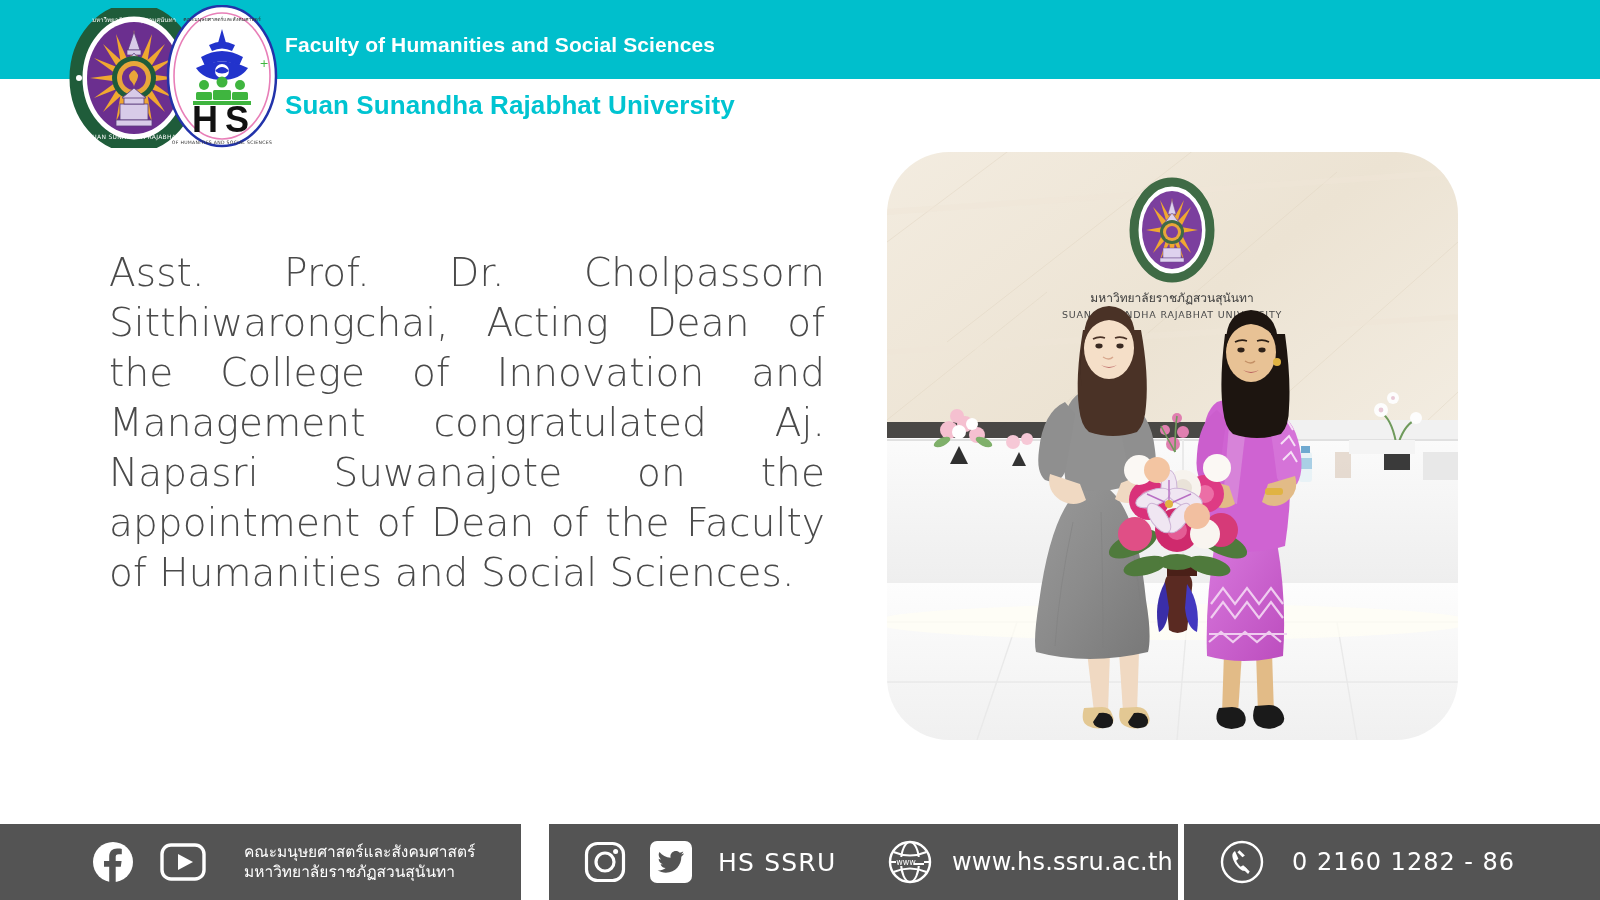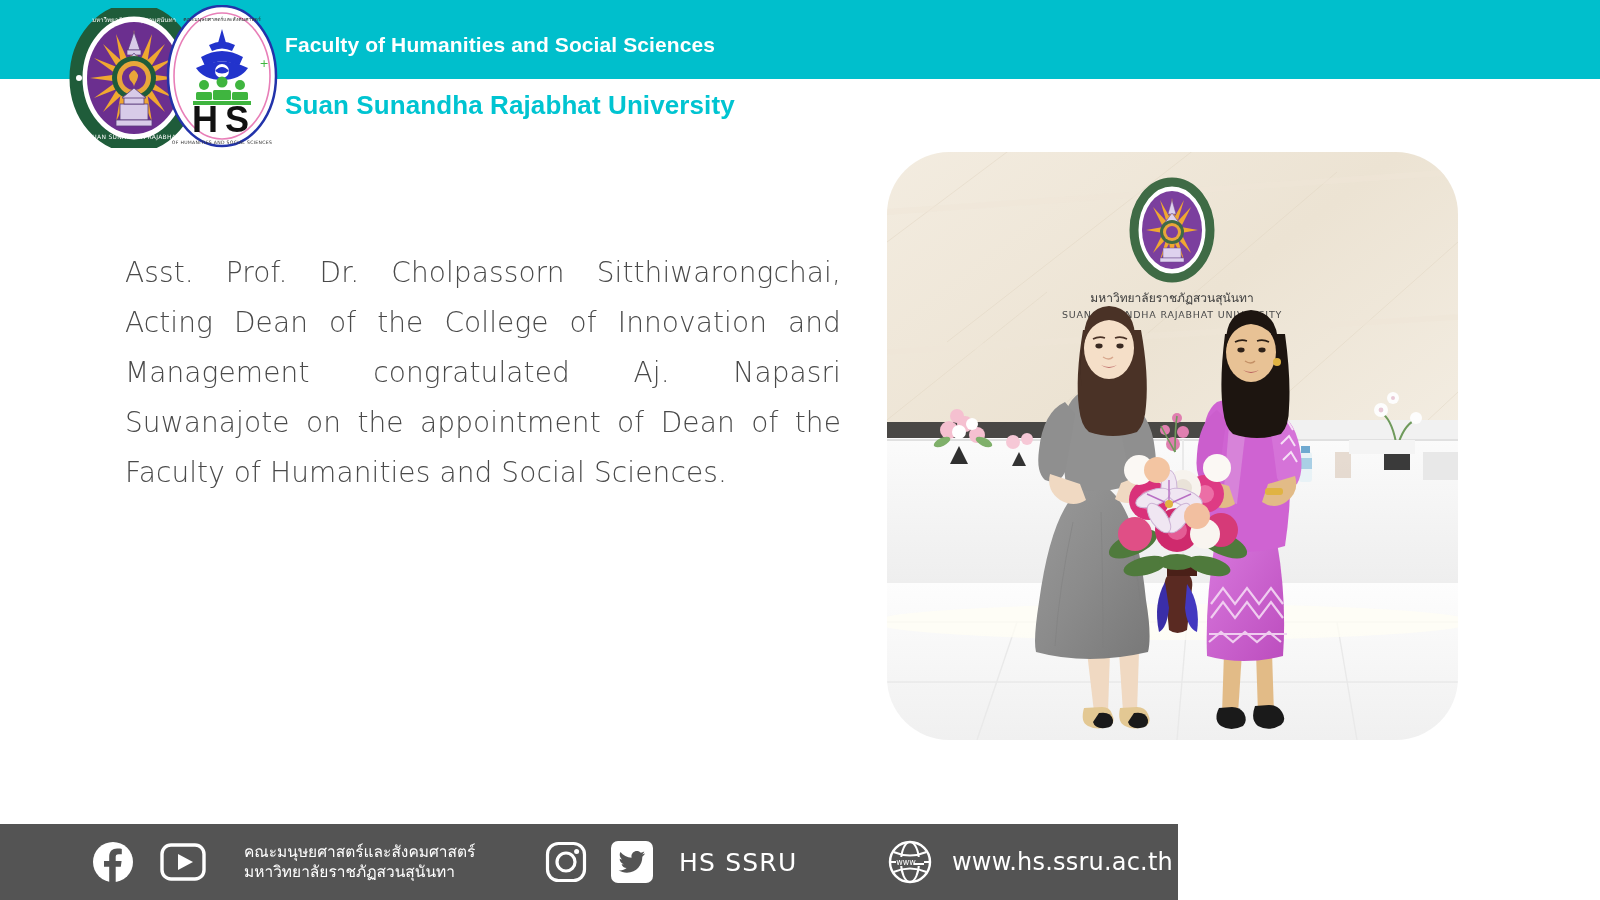--- a/index.html
+++ b/index.html
@@ -58,28 +58,27 @@
     position: absolute;
     left: 105px; top: 0px;
     width: 115px; height: 143px;
   }
 
   
   .body-text {
     position: absolute;
     left: 109px; top: 248px;
     width: 716px;
-    font-size: 28px;
+    font-size: 39px;
     line-height: 50px;
     color: #4a4a4a;
     text-align: justify;
     font-family: "DejaVu Sans", sans-serif;
     font-weight: 300;
     letter-spacing: 0.1px;
-    margin-left: 16px;
   }
 
   
   .photo {
     position: absolute;
     left: 887px; top: 152px;
     width: 571px; height: 588px;
     border-radius: 62px;
     overflow: hidden;
     background: #ffffff;
@@ -94,21 +93,21 @@
     background: #ffffff;
   }
   .fseg {
     position: absolute;
     top: 0; height: 76px;
     background: #545454;
     display: flex;
     align-items: center;
   }
   .fseg-1 { left: 0px;    width: 521px; }
-  .fseg-2 { left: 510px;  width: 350px; }
+  .fseg-2 { left: 549px;  width: 350px; }
   .fseg-3 { left: 851px;  width: 327px; }
   .fseg-4 { left: 1184px; width: 416px; }
 
   .ficon { flex: 0 0 auto; display: flex; align-items: center; justify-content: flex-start; }
   .flabel { color: #ffffff; font-family: "DejaVu Sans", sans-serif; }
 
   .f1-thai {
     color: #ffffff;
     font-size: 15.5px;
     line-height: 20px;
@@ -572,15 +571,26 @@
           <path d="M5.5 12 Q22 19 38.5 12" fill="none" stroke="#ffffff" stroke-width="2"></path>
           <path d="M5.5 32 Q22 25 38.5 32" fill="none" stroke="#ffffff" stroke-width="2"></path>
           <rect x="8" y="17" width="28" height="9" fill="#545454"></rect>
           <text x="19" y="25" font-size="8" fill="#ffffff" text-anchor="middle" font-family="'DejaVu Sans',sans-serif">www.</text>
           <line x1="26" y1="24" x2="36" y2="24" stroke="#ffffff" stroke-width="2"></line>
         </svg>
       </span>
       <span class="flabel f3-label" style="margin-left:20px;">www.hs.ssru.ac.th</span>
     </div>
 
+    <div class="fseg fseg-4">
+      <span class="ficon" style="margin-left:36px;">
+        <svg width="44" height="44" viewBox="0 0 44 44">
+          <circle cx="22" cy="22" r="20" fill="none" stroke="#ffffff" stroke-width="2.4"></circle>
+          <path d="M15 11c-1.8 1.3-3 3.2-2.6 5.4.8 5 4.2 10.2 9 13.6 2 1.4 4.6 1 6.2-.6l-4.4-4.2-2.6 1.6c-1.8-1.6-3.4-3.8-4.4-6l2.2-2z" fill="#ffffff"></path>
+          <path d="M19.5 10.2 l5.4 5.2 -2.4 1.8 -5.2 -5z" fill="#ffffff"></path>
+          <path d="M24.5 26.6 l5.2 5 -1.6 2.4 -5.6 -5.2z" fill="#ffffff"></path>
+        </svg>
+      </span>
+      <span class="flabel f4-label" style="margin-left:28px;">0  2160 1282 - 86</span>
+    </div>
   </div>
 
 </div>
 
 </body></html>

